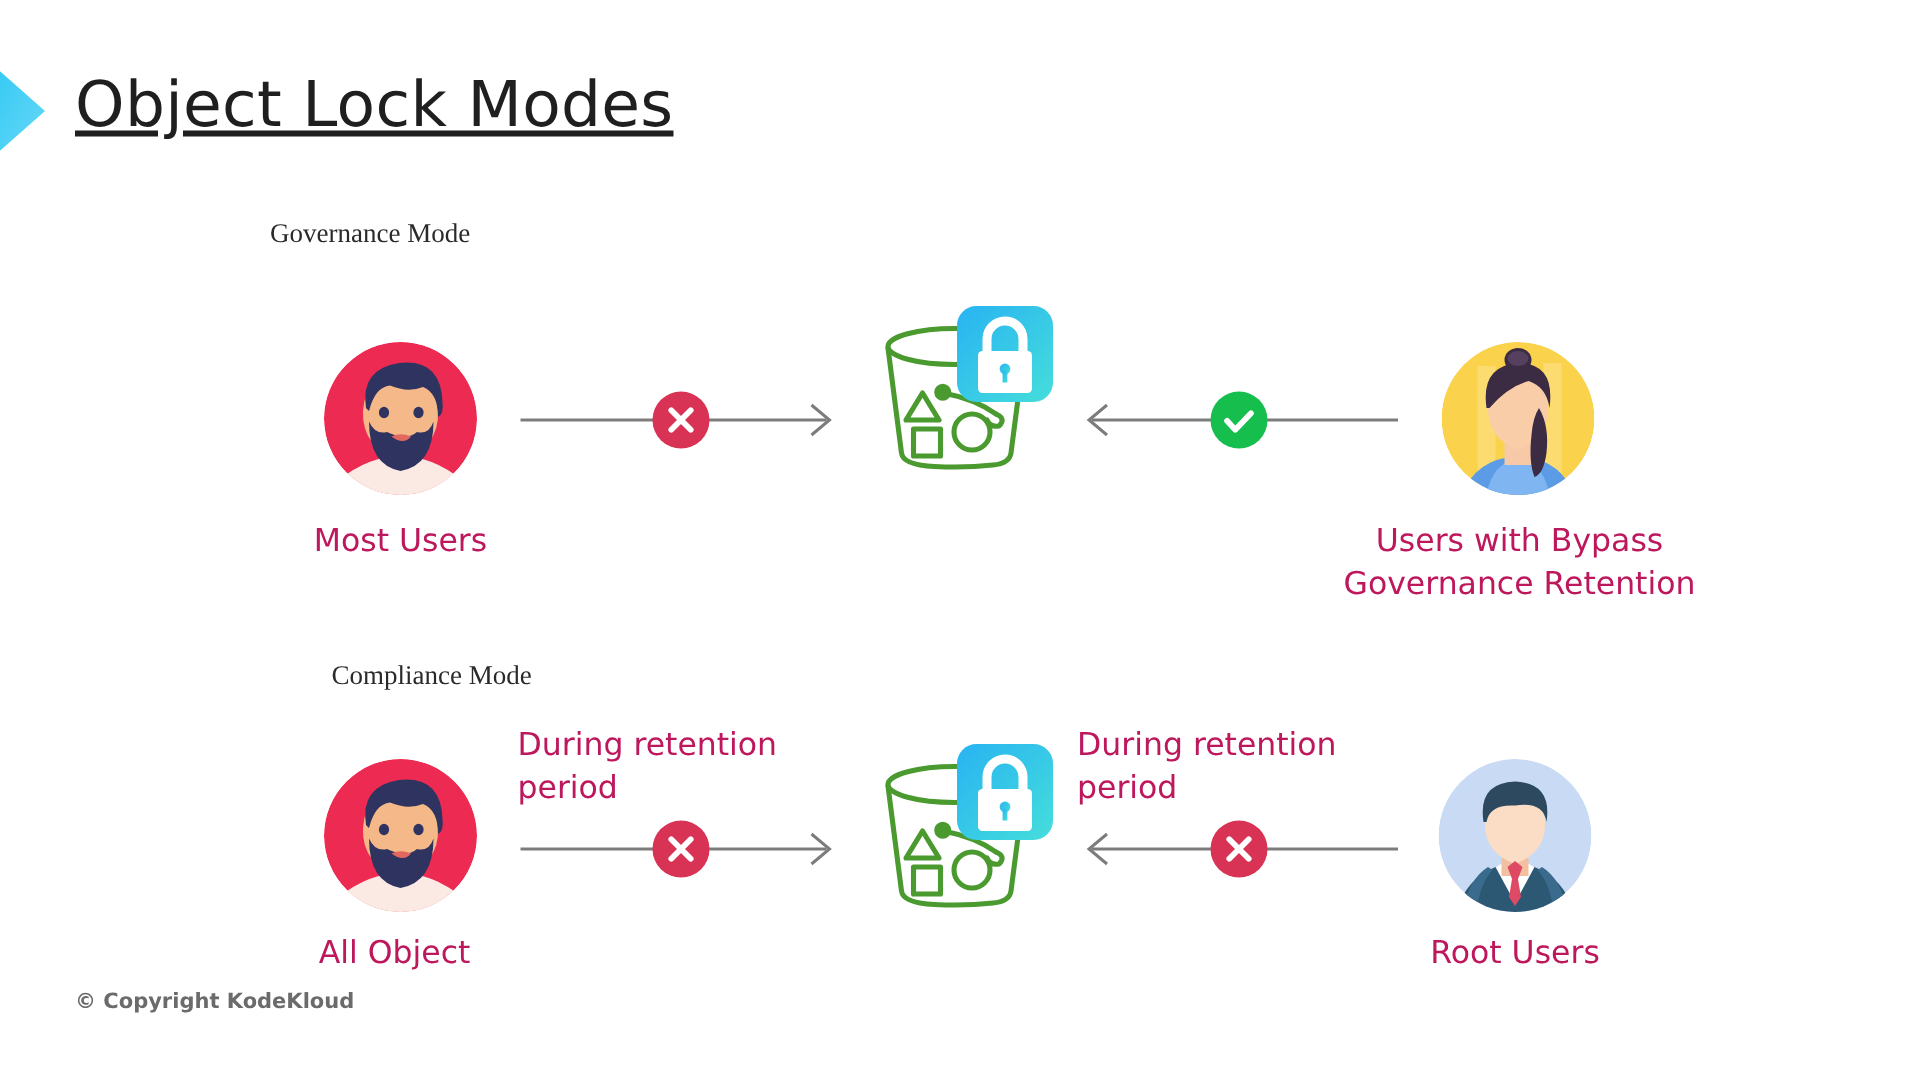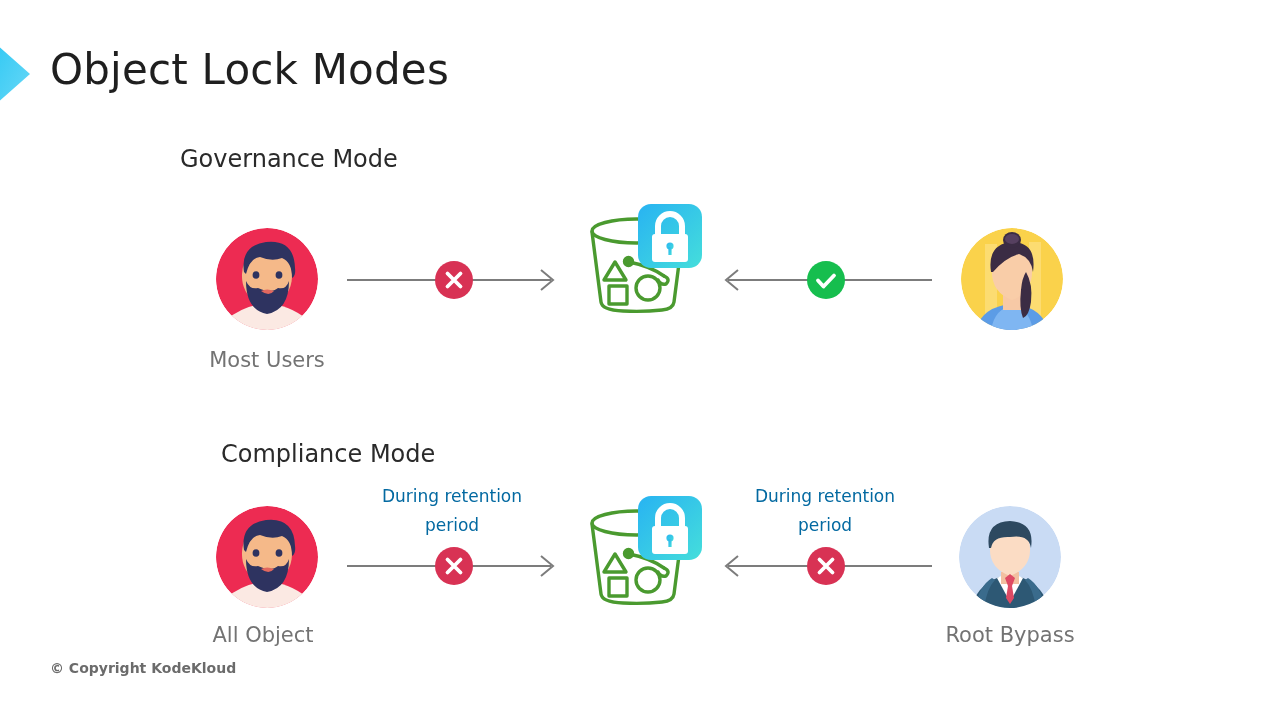--- a/index.html
+++ b/index.html
@@ -27,29 +27,31 @@
   .page-title {
     position: absolute;
     left: 50px;
     top: 45px;
     font-size: 42px;
     font-weight: 400;
     letter-spacing: 0.2px;
     color: #1f1f1f;
     line-height: 1.2;
     white-space: nowrap;
+    text-decoration: underline;
   }
 
   
   .section-heading {
     position: absolute;
-    font-size: 24px;
+    font-size: 18px;
     font-weight: 400;
     color: #2a2a2a;
     white-space: nowrap;
+    font-family: Liberation Serif, serif;
   }
   #gov-heading { left: 180px; top: 145px; }
   #com-heading { left: 180px; top: 440px; margin-left: 41px; }
 
   
   .avatar {
     position: absolute;
     width: 102px;
     height: 102px;
     border-radius: 50%;
@@ -58,21 +60,21 @@
   #avatar-most-users  { left: 216px; top: 228px; }
   #avatar-all-users   { left: 216px; top: 506px; }
   #avatar-bypass      { left: 961px; top: 228px; }
   #avatar-root        { left: 959px; top: 506px; }
 
   
   .caption {
     position: absolute;
     font-size: 21px;
     font-weight: 400;
-    color: #737373;
+    color: #be185d;
     text-align: center;
     line-height: 29px;
   }
   #cap-most-users { left: 147px; top: 346px; width: 240px; }
   #cap-all-users  { left: 143px; top: 621px; width: 240px; }
   #cap-bypass     { left: 863px; top: 346px; width: 300px; }
   #cap-root       { left: 890px; top: 621px; width: 240px; }
 
   
   .bucket-wrap { position: absolute; width: 132px; height: 132px; }
@@ -81,24 +83,23 @@
 
   
   .arrow-wrap { position: absolute; height: 48px; }
   #arrow-gov-left   { left: 345px; top: 256px; width: 218px; }
   #arrow-gov-right  { left: 718px; top: 256px; width: 216px; }
   #arrow-com-left   { left: 345px; top: 542px; width: 218px; }
   #arrow-com-right  { left: 718px; top: 542px; width: 216px; }
 
   .arrow-label {
     position: absolute;
-    font-size: 17px;
+    font-size: 21px;
     line-height: 29px;
-    text-align: center;
-    color: #0369a1;
+    color: #be185d;
     font-weight: 400;
   }
   #label-com-left  { left: 345px; top: 482px; width: 214px; }
   #label-com-right { left: 718px; top: 482px; width: 214px; }
 
   .badge {
     position: absolute;
     width: 38px;
     height: 38px;
     border-radius: 50%;
@@ -213,20 +214,22 @@
     <path d="M30 102 Q34 80 51 78 Q68 80 72 102 Z" fill="#7FB6F2"></path>
     <path d="M42 66 L60 66 L60 82 L42 82 Z" fill="#F7C9A6"></path>
     <path d="M51 18 Q70 18 71 42 Q72 64 51 72 Q30 64 31 42 Q32 18 51 18 Z" fill="#F9CDA8"></path>
     <path d="M30 44 Q26 16 51 14 Q76 14 72 44 Q70 30 58 26 Q44 30 32 44 Z" fill="#3B2C44"></path>
     <path d="M65 44 Q72 56 70 74 Q68 88 62 90 Q58 80 60 62 Q61 50 65 44 Z" fill="#3B2C44"></path>
     <ellipse cx="51" cy="12" rx="9" ry="8" fill="#3B2C44"></ellipse>
     <ellipse cx="51" cy="11" rx="7" ry="5" fill="#564060"></ellipse>
   </svg>
 </div>
 <div class="caption" id="cap-bypass">
+  <div>Users with Bypass</div>
+  <div>Governance Retention</div>
 </div>
 
 <div class="section-heading" id="com-heading">Compliance Mode</div>
 
 <div class="avatar" id="avatar-all-users">
   <svg viewBox="0 0 102 102" width="102" height="102">
     <circle cx="51" cy="51" r="51" fill="#ED2B52"></circle>
     <path d="M10 92 Q30 76 51 76 Q72 76 92 92 L92 102 L10 102 Z" fill="#FBE9E3"></path>
     <path d="M51 20 Q74 20 76 46 Q77 70 51 80 Q25 70 26 46 Q28 20 51 20 Z" fill="#F5B989"></path>
     <path d="M28 44 Q24 18 50 14 Q78 11 79 40 Q80 48 76 50 Q76 34 66 30 Q56 34 44 29 Q34 30 30 46 Z" fill="#2E3360"></path>
@@ -305,15 +308,15 @@
     <path d="M38 72 L51 96 L64 72 L56 68 L46 68 Z" fill="#FFFFFF"></path>
     <path d="M42 66 L60 66 L60 78 L42 78 Z" fill="#F2BFA0"></path>
     <path d="M51 20 Q70 20 71 42 Q72 62 51 70 Q30 62 31 42 Q32 20 51 20 Z" fill="#FBDCC4"></path>
     <path d="M30 42 Q26 16 51 15 Q76 16 72 42 Q70 28 51 31 Q34 30 32 42 Z" fill="#2D4960"></path>
     <path d="M51 68 L56 72 L53 80 L51 96 L49 80 L46 72 Z" fill="#DE4A64"></path>
     <path d="M49 80 L53 80 L55 92 L51 98 L47 92 Z" fill="#DE4A64"></path>
     <path d="M36 74 Q28 82 25 102 L16 102 Q20 80 33 72 Z" fill="#3A6B8C"></path>
     <path d="M66 74 Q74 82 77 102 L86 102 Q82 80 69 72 Z" fill="#3A6B8C"></path>
   </svg>
 </div>
-<div class="caption" id="cap-root">Root Bypass</div>
+<div class="caption" id="cap-root">Root Users</div>
 
 <div class="footer-copyright">© Copyright KodeKloud</div>
 
 </body></html>

